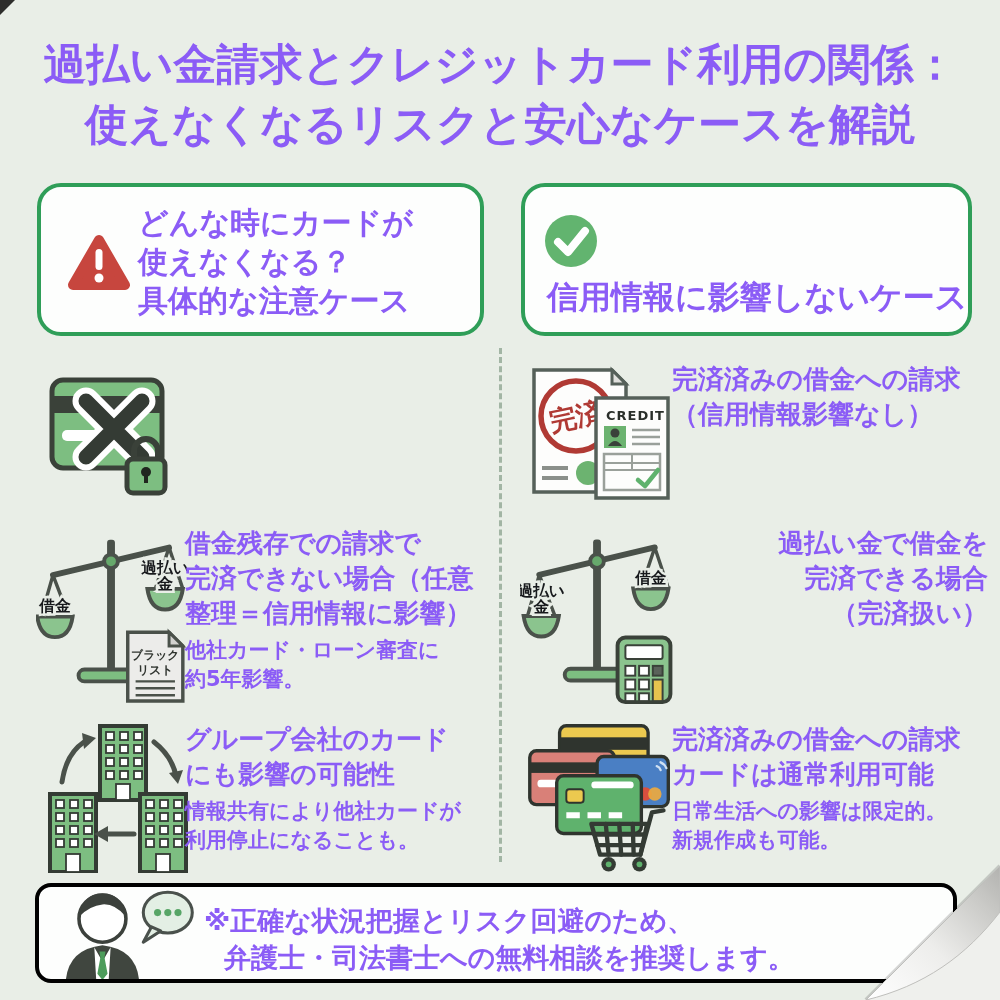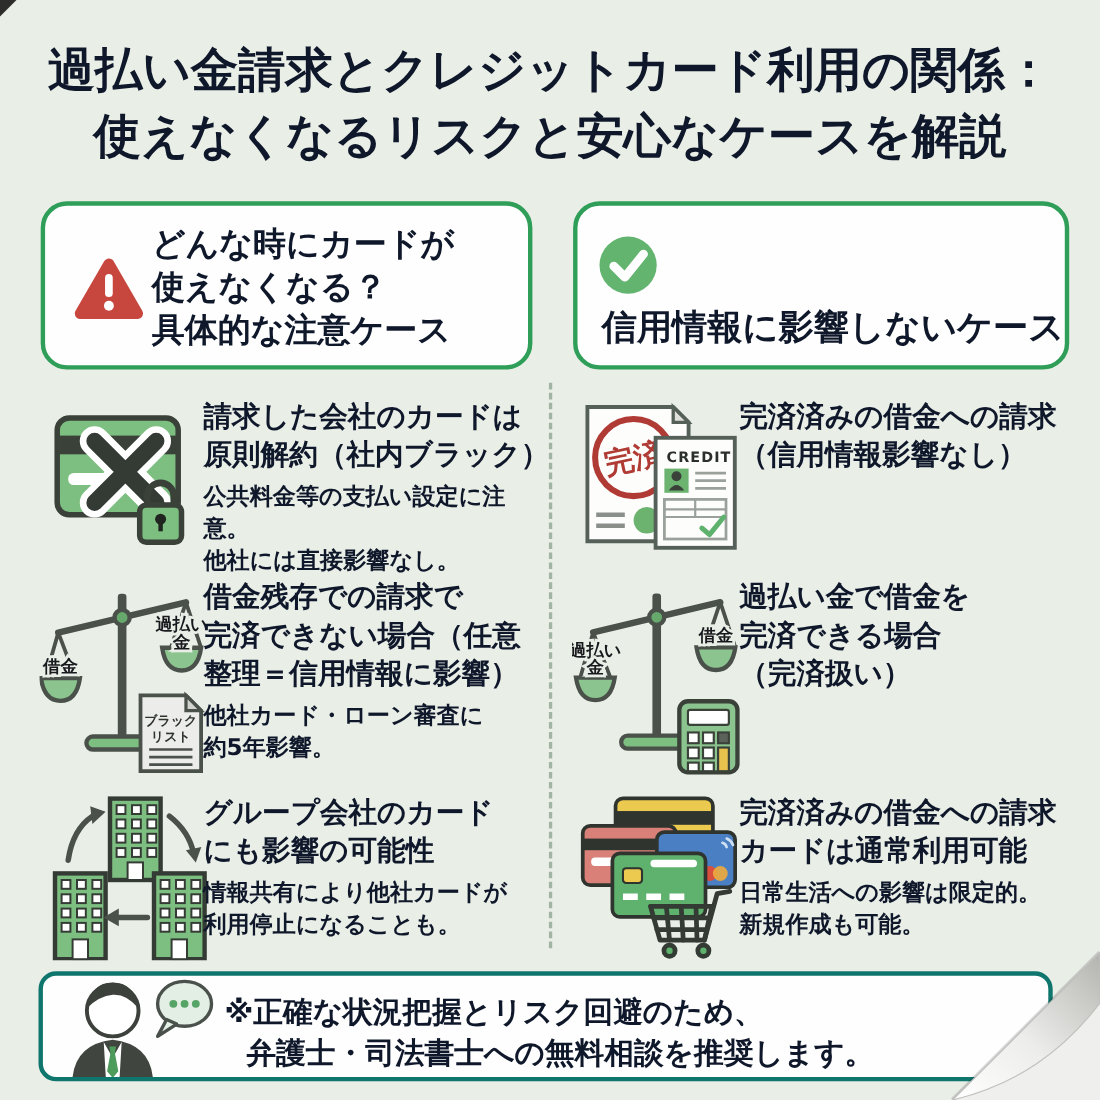--- a/index.html
+++ b/index.html
@@ -1,17 +1,17 @@
 <!DOCTYPE html>
 <html><head>
 <meta charset="utf-8">
 <style>
   html,body{margin:0;padding:0;background:#d4d8d2;}
   .canvas{position:relative;width:1000px;height:1000px;margin:0 auto;background:#e9eee7;overflow:hidden;
-          color:#0f172a;font-family:"DejaVu Sans","Liberation Sans",sans-serif;}
+          color:#8b5cf6;font-family:"DejaVu Sans","Liberation Sans",sans-serif;}
   .pre{white-space:pre-line;}
   
   .title{position:absolute;top:34px;left:0;width:1000px;text-align:center;
          font-size:43px;font-weight:900;line-height:60px;}
   
   .hbox{position:absolute;top:183px;height:153px;background:#fdfefd;border:4px solid #2f9e58;
         border-radius:24px;box-sizing:border-box;}
   #left-header{left:37px;width:447px;}
   #right-header{left:521px;width:451px;}
   .hicon{position:absolute;}
@@ -25,26 +25,26 @@
   
   .item-icon{position:absolute;}
   #icon-l1{left:46px;top:366px;}
   #icon-l2{left:36px;top:522px;}
   #icon-l3{left:42px;top:718px;}
   #icon-r1{left:526px;top:364px;}
   #icon-r2{left:520px;top:522px;}
   #icon-r3{left:526px;top:720px;}
   .item-text{position:absolute;width:316px;}
   #text-l1{left:185px;top:362px;} #text-l2{left:185px;top:526px;} #text-l3{left:185px;top:722px;}
-  #text-r1{left:672px;top:362px;} #text-r2{left:672px;top:526px;} #text-r3{left:672px;top:722px;}
+  #text-r1{left:672px;top:362px;} #text-r2{left:672px;top:526px;text-align:right;} #text-r3{left:672px;top:722px;}
   .item-heading{font-size:26px;font-weight:900;line-height:35px;}
   .item-body{font-size:21px;font-weight:700;line-height:29px;margin-top:5px;}
   
   .footer{position:absolute;left:35px;top:883px;width:922px;height:100px;background:#fdfefd;
-          border:4px solid #0f766e;border-radius:16px;box-sizing:border-box;overflow:hidden;}
+          border:4px solid #000000;border-radius:16px;box-sizing:border-box;overflow:hidden;}
   .footer-icon{position:absolute;left:16px;bottom:-3px;}
   .footer-text{position:absolute;left:165px;top:15px;font-size:27px;font-weight:900;line-height:37px;}
   .footer-line2{margin-left:20px;}
   
   .corner-tl{position:absolute;top:0;left:0;width:0;height:0;
              border-top:15px solid #2d2d2b;border-right:15px solid transparent;}
   .page-curl{position:absolute;right:0;bottom:0;}
   svg text{font-family:"DejaVu Sans","Liberation Sans",sans-serif;}
 </style>
 </head>
@@ -82,26 +82,20 @@
     <rect x="6" y="14" width="110" height="88" rx="11" fill="#7dbe81" stroke="#3a4139" stroke-width="5"></rect>
     <rect x="8" y="30" width="106" height="17" fill="#3a4139"></rect>
     <rect x="16" y="64" width="48" height="11" rx="5" fill="#fff"></rect>
     <path d="M40 35 L96 91 M96 35 L40 91" stroke="#ffffff" stroke-width="27" stroke-linecap="round"></path>
     <path d="M40 35 L96 91 M96 35 L40 91" stroke="#343b34" stroke-width="15" stroke-linecap="round"></path>
     <path d="M88 94 v-9 a12 12 0 0 1 24 0 v9" fill="none" stroke="#3a4139" stroke-width="6"></path>
     <rect x="81" y="93" width="38" height="34" rx="6" fill="#7dbe81" stroke="#3a4139" stroke-width="5"></rect>
     <circle cx="100" cy="106" r="5" fill="#20261f"></circle>
     <rect x="98" y="108" width="4" height="9" fill="#20261f"></rect>
   </svg>
-  <div class="item-text" id="text-l1">
-    <div class="item-heading pre">請求した会社のカードは
-原則解約（社内ブラック）</div>
-    <div class="item-body pre">公共料金等の支払い設定に注意。
-他社には直接影響なし。</div>
-  </div>
 
   <svg class="item-icon" id="icon-l2" width="152" height="182" viewBox="0 0 152 185">
     <rect x="71" y="18" width="8" height="134" rx="3" fill="#4a514a"></rect>
     <path d="M16 54 L134 26" stroke="#4a514a" stroke-width="6" stroke-linecap="round"></path>
     <circle cx="75" cy="40" r="7" fill="#67a96c" stroke="#4a514a" stroke-width="4"></circle>
     <path d="M16 54 L4 96 M16 54 L32 96" stroke="#4a514a" stroke-width="3.5" fill="none"></path>
     <path d="M0 96 Q3 117 18 117 Q33 117 36 96 Z" fill="#8bc48e" stroke="#4a514a" stroke-width="4"></path>
     <path d="M134 26 L120 68 M134 26 L148 68" stroke="#4a514a" stroke-width="3.5" fill="none"></path>
     <path d="M112 68 Q115 89 130 89 Q145 89 148 68 Z" fill="#8bc48e" stroke="#4a514a" stroke-width="4"></path>
     <rect x="42" y="150" width="66" height="12" rx="6" fill="#7dbe81" stroke="#4a514a" stroke-width="4"></rect>

